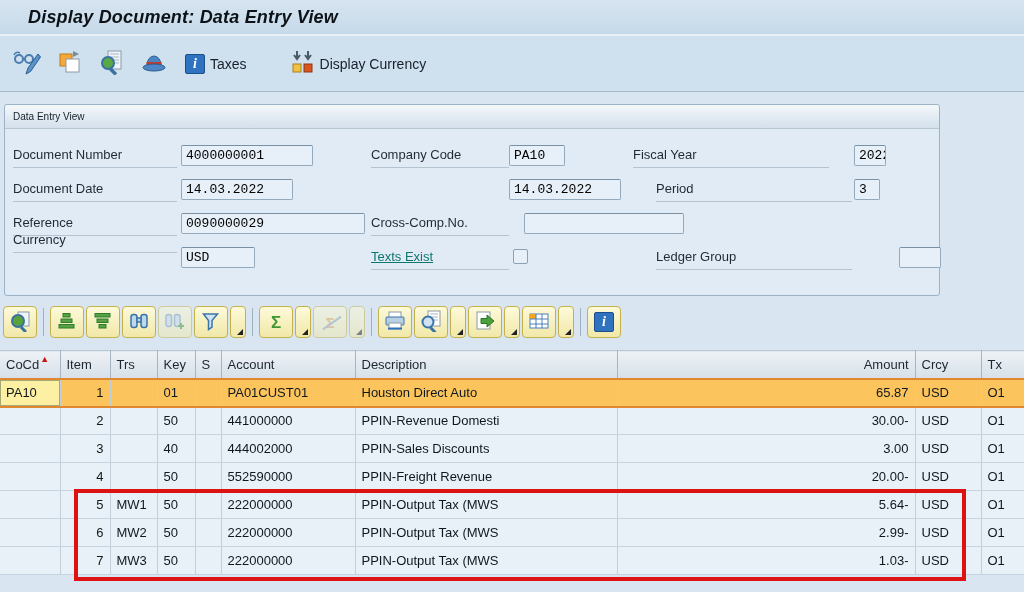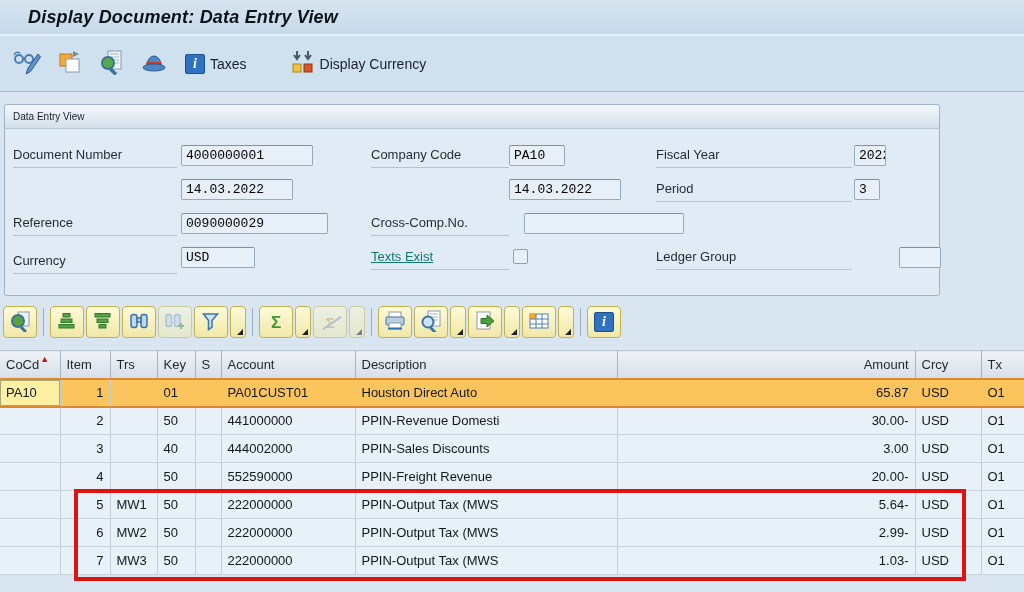--- a/index.html
+++ b/index.html
@@ -144,34 +144,35 @@
     </button>
   </div>
 
   <section class="groupbox">
     <div class="gb-title">Data Entry View</div>
 
     <span class="gb-label" style="left:8px;top:42px;width:164px">Document Number</span>
     <div class="gb-field" style="left:176px;top:40px;width:132px">4000000001</div>
     <span class="gb-label" style="left:366px;top:42px;width:138px">Company Code</span>
     <div class="gb-field" style="left:504px;top:40px;width:56px">PA10</div>
-    <span class="gb-label" style="left:651px;top:42px;width:196px">Fiscal Year</span>
+    <span class="gb-label" style="left:628px;top:42px;width:196px">Fiscal Year</span>
     <div class="gb-field" style="left:849px;top:40px;width:32px">2022</div>
 
+    <span class="gb-label" style="left:8px;top:76px;width:164px">Document Date</span>
     <div class="gb-field" style="left:176px;top:74px;width:112px">14.03.2022</div>
     <div class="gb-field" style="left:504px;top:74px;width:112px">14.03.2022</div>
     <span class="gb-label" style="left:651px;top:76px;width:196px">Period</span>
     <div class="gb-field" style="left:849px;top:74px;width:26px">3</div>
 
     <span class="gb-label" style="left:8px;top:110px;width:164px">Reference</span>
-    <div class="gb-field" style="left:176px;top:108px;width:147px">0090000029</div>
+    <div class="gb-field" style="left:176px;top:108px;width:184px">0090000029</div>
     <span class="gb-label" style="left:366px;top:110px;width:138px">Cross-Comp.No.</span>
     <div class="gb-field" style="left:519px;top:108px;width:160px"></div>
 
-    <span class="gb-label" style="left:8px;top:148px;width:164px">Currency</span>
+    <span class="gb-label" style="left:8px;top:127px;width:164px">Currency</span>
     <div class="gb-field" style="left:176px;top:142px;width:74px">USD</div>
     <span class="gb-label disabled" style="left:366px;top:144px;width:138px">Texts Exist</span>
     <div class="gb-check" style="left:508px;top:144px"></div>
     <span class="gb-label" style="left:651px;top:144px;width:196px">Ledger Group</span>
     <div class="gb-field" style="left:894px;top:142px;width:42px"></div>
   </section>
 
   <div class="table-toolbar">
     <button class="ybtn">
       <span>

